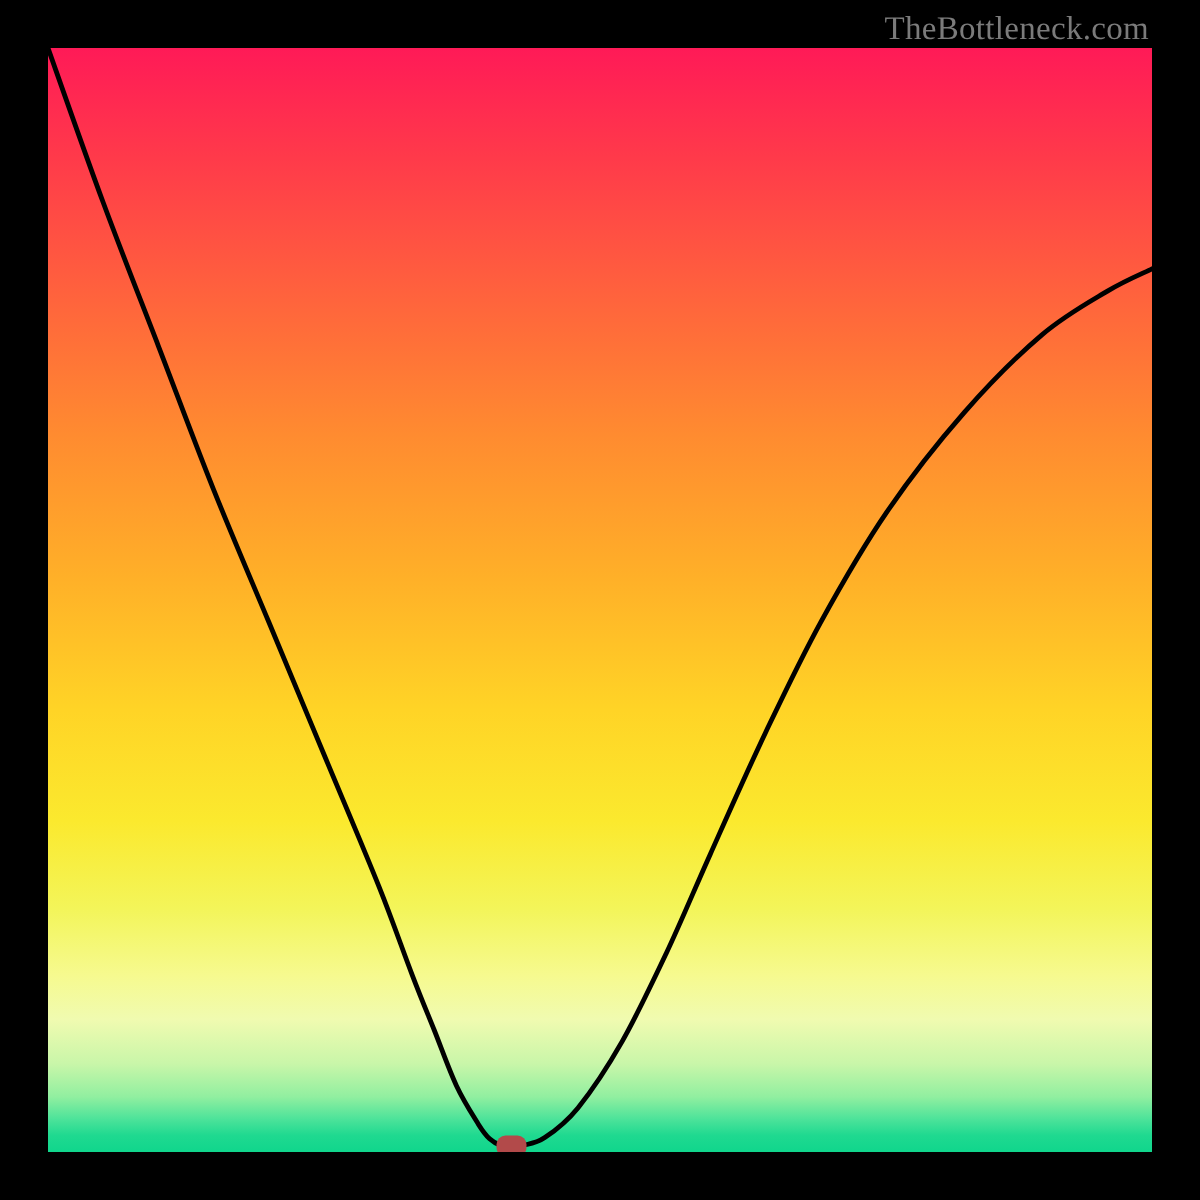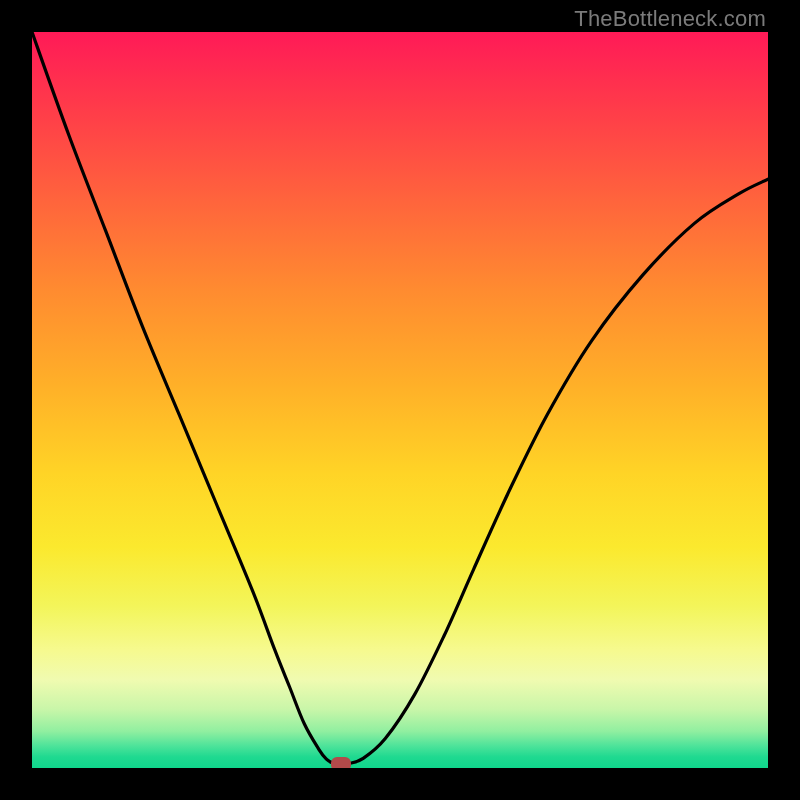--- a/index.html
+++ b/index.html
@@ -11,20 +11,21 @@
     position: relative;
     font-family: Arial, Helvetica, sans-serif;
   }
   .frame {
     position: absolute;
     top: 0;
     left: 0;
     width: 800px;
     height: 800px;
     background: #000;
+    font-family: Liberation Serif, serif;
   }
   .plot-area {
     position: absolute;
     top: 32px;
     left: 32px;
     width: 736px;
     height: 736px;
     overflow: hidden;
   }
   .gradient-bg {

